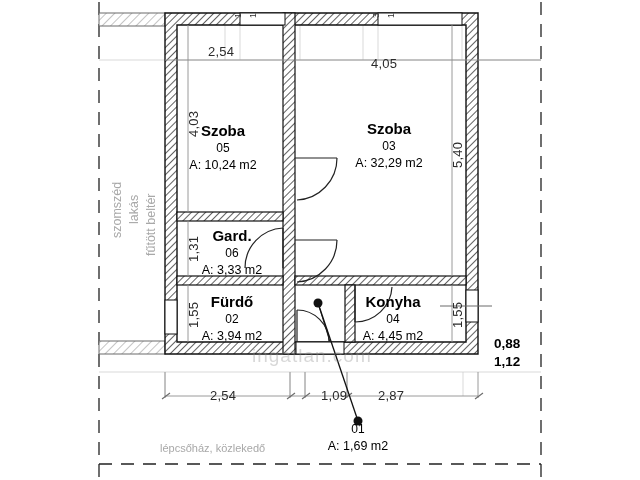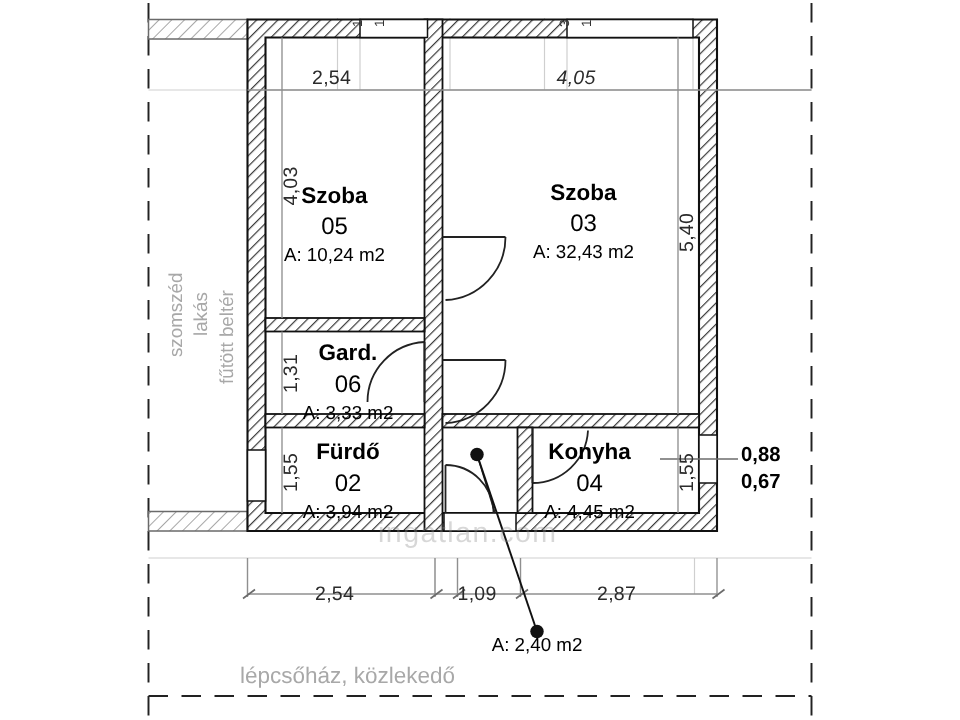--- a/index.html
+++ b/index.html
@@ -13,28 +13,28 @@
   #plan{position:absolute;left:0;top:0;width:640px;height:480px;}
   .txt{position:absolute;white-space:nowrap;}
   
   .dim{
     font-size:13px;color:#2b2b2b;letter-spacing:0.2px;
   }
   .dim-v{
     transform-origin:0 0;
     transform:rotate(-90deg);
   }
-  .dim-bold{font-weight:bold;color:#000;font-size:13.5px;}
+  .dim-bold{font-weight:bold;color:#000;font-size:13.5px;margin-top:41px;}
   
   .room-name{font-size:15px;font-weight:bold;color:#000;text-align:center;}
-  .room-num{font-size:16px;color:#000;text-align:center;}
+  .room-num{font-size:12px;color:#000;text-align:center;}
   .room-area{font-size:12.5px;color:#000;}
   .room-block{position:absolute;text-align:center;line-height:1.32;}
   
-  .grey{color:#a8a8a8;font-size:15px;}
+  .grey{color:#a8a8a8;font-size:11px;}
   .grey-v{
     color:#a8a8a8;font-size:12.5px;
     transform-origin:0 0;transform:rotate(-90deg);
     white-space:nowrap;
   }
   .tiny-v{
     font-size:9px;color:#333;
     transform-origin:0 0;transform:rotate(-90deg);
     white-space:nowrap;
   }
@@ -174,46 +174,46 @@
 </svg>
 
 <div class="watermark" style="left:252px;top:345px;">ingatlan.com</div>
 
 <div class="txt tiny-v" style="left:233px;top:18px;">1</div>
 <div class="txt tiny-v" style="left:248px;top:18px;">1</div>
 <div class="txt tiny-v" style="left:371px;top:18px;">3</div>
 <div class="txt tiny-v" style="left:386px;top:18px;">1</div>
 
 <div class="txt dim" style="left:208px;top:44px;">2,54</div>
-<div class="txt dim" style="left:371px;top:44px;font-style:italic;">4,05</div>
+<div class="txt dim" style="left:371px;top:56px;">4,05</div>
 
 <div class="txt dim dim-v" style="left:186px;top:137px;">4,03</div>
 <div class="txt dim dim-v" style="left:186px;top:262px;">1,31</div>
 <div class="txt dim dim-v" style="left:186px;top:328px;">1,55</div>
 
 <div class="txt dim dim-v" style="left:450px;top:168px;">5,40</div>
 <div class="txt dim dim-v" style="left:450px;top:328px;">1,55</div>
 
 <div class="txt dim-bold" style="left:494px;top:295px;">0,88</div>
-<div class="txt dim-bold" style="left:494px;top:313px;">0,67</div>
+<div class="txt dim-bold" style="left:494px;top:313px;">1,12</div>
 
 <div class="txt dim" style="left:210px;top:388px;">2,54</div>
-<div class="txt dim" style="left:305px;top:388px;">1,09</div>
-<div class="txt dim" style="left:398px;top:388px;">2,87</div>
+<div class="txt dim" style="left:321px;top:388px;">1,09</div>
+<div class="txt dim" style="left:378px;top:388px;">2,87</div>
 
 <div class="room-block" style="left:168px;top:121px;width:110px;">
   <div class="room-name">Szoba</div>
   <div class="room-num">05</div>
   <div class="room-area">A: 10,24 m2</div>
 </div>
 
 <div class="room-block" style="left:330px;top:119px;width:118px;">
   <div class="room-name">Szoba</div>
   <div class="room-num">03</div>
-  <div class="room-area">A: 32,43 m2</div>
+  <div class="room-area">A: 32,29 m2</div>
 </div>
 
 <div class="room-block" style="left:190px;top:226px;width:84px;">
   <div class="room-name">Gard.</div>
   <div class="room-num">06</div>
   <div class="room-area">A: 3,33 m2</div>
 </div>
 
 <div class="room-block" style="left:186px;top:292px;width:92px;">
   <div class="room-name">Fürdő</div>
@@ -221,20 +221,21 @@
   <div class="room-area">A: 3,94 m2</div>
 </div>
 
 <div class="room-block" style="left:355px;top:292px;width:76px;">
   <div class="room-name">Konyha</div>
   <div class="room-num">04</div>
   <div class="room-area">A: 4,45 m2</div>
 </div>
 
 <div class="room-block" style="left:312px;top:422px;width:92px;">
-  <div class="room-area">A: 2,40 m2</div>
+  <div class="room-num">01</div>
+  <div class="room-area">A: 1,69 m2</div>
 </div>
 
 <div class="txt grey-v" style="left:110px;top:238px;">szomszéd</div>
 <div class="txt grey-v" style="left:127px;top:224px;">lakás</div>
 <div class="txt grey-v" style="left:144px;top:256px;">fűtött beltér</div>
 
 <div class="txt grey" style="left:160px;top:442px;">lépcsőház, közlekedő</div>
 
 </body></html>

